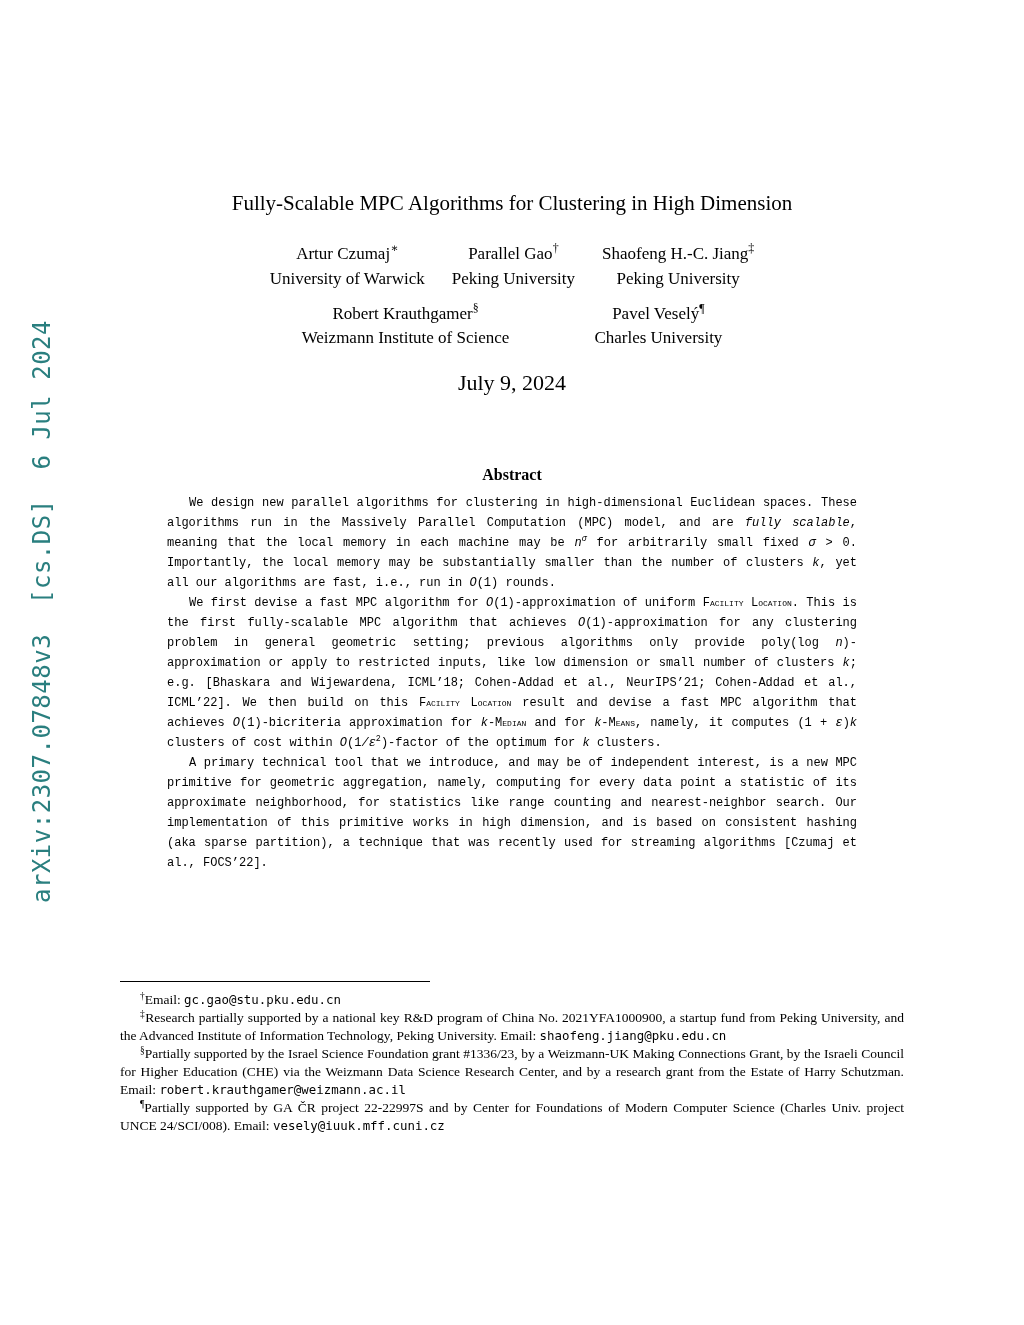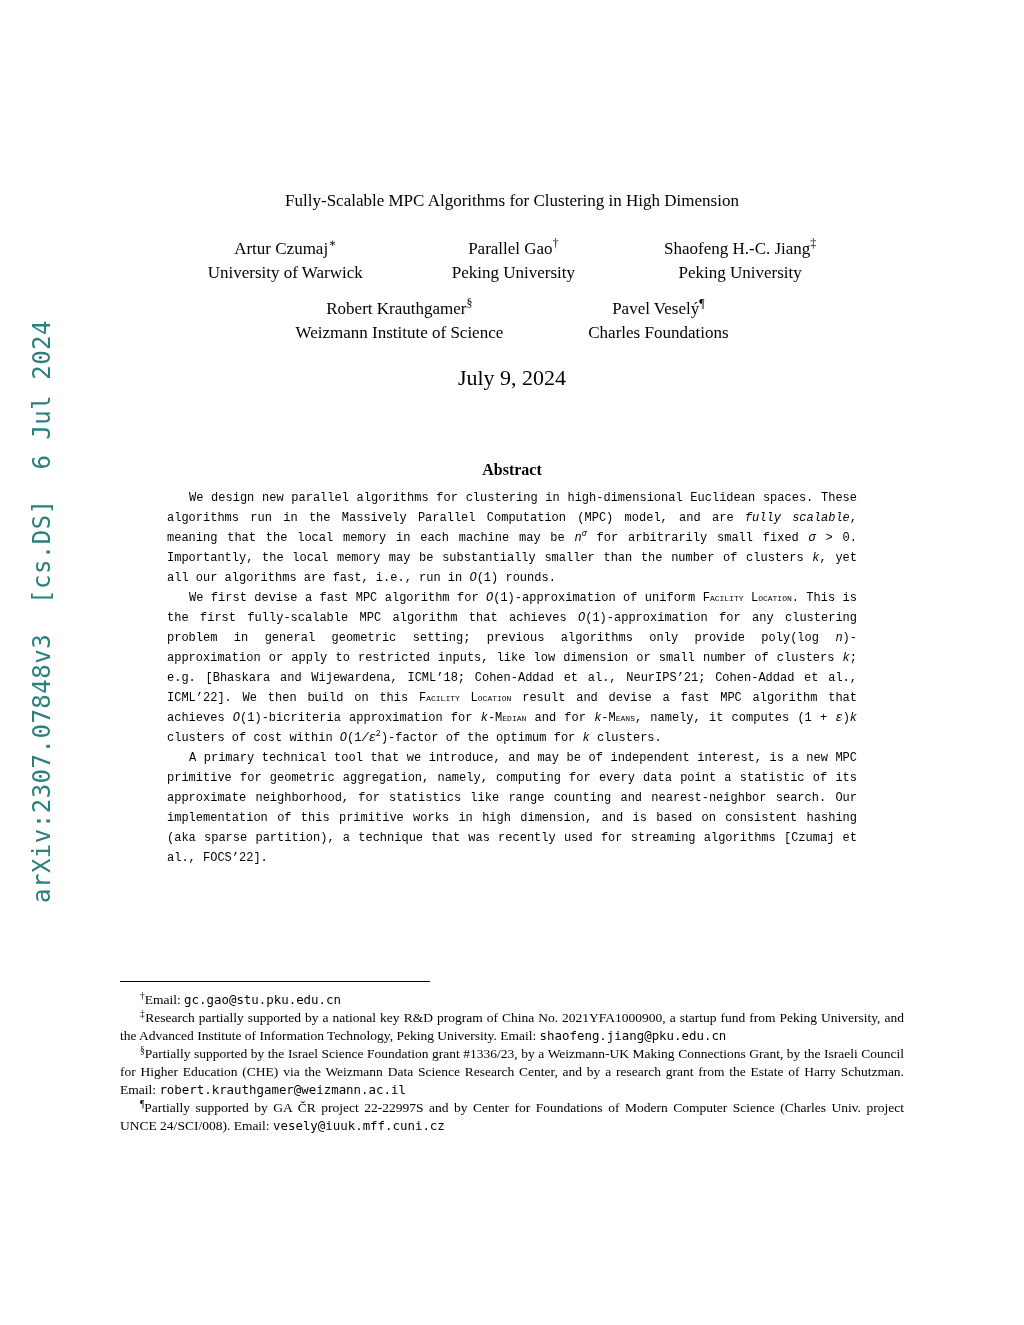--- a/index.html
+++ b/index.html
@@ -24,32 +24,32 @@
     font-family: "DejaVu Sans Mono", "Liberation Mono", monospace;
     font-size: 24px;
     letter-spacing: 0.5px;
   }
 
   .content { position: absolute; left: 120px; top: 0; width: 784px; }
 
   .title {
     margin: 190px 0 0 0;
     text-align: center;
-    font-size: 17px;
+    font-size: 21px;
     font-weight: 400;
     line-height: 1.3;
   }
 
   .authors-row {
     display: flex;
     justify-content: center;
     align-items: flex-start;
     text-align: center;
   }
-  .authors-row.row1 { margin-top: 26px; gap: 89px; }
+  .authors-row.row1 { margin-top: 26px; gap: 27px; }
   .authors-row.row2 { margin-top: 14px; gap: 85px; }
   .author-name { font-size: 17px; line-height: 1.25; }
   .author-name sup.mark { font-size: 70%; line-height: 0; }
   .author-affil { font-size: 17px; line-height: 1.25; margin-top: 3px; }
 
   .date { margin-top: 22px; text-align: center; font-size: 22px; }
 
   .abstract { margin: 70px 47px 0 47px; }
   .abstract-heading {
     text-align: center;
@@ -128,21 +128,21 @@
       <div class="author">
         <div class="author-name">
           <span>Robert Krauthgamer</span><sup class="mark">§</sup>
         </div>
         <div class="author-affil">Weizmann Institute of Science</div>
       </div>
       <div class="author">
         <div class="author-name">
           <span>Pavel Veselý</span><sup class="mark">¶</sup>
         </div>
-        <div class="author-affil">Charles Foundations</div>
+        <div class="author-affil">Charles University</div>
       </div>
     </div>
 
     <div class="date">July 9, 2024</div>
 
     <div class="abstract">
       <div class="abstract-heading">Abstract</div>
       <p class="abs-para"><span>We design new parallel algorithms for clustering in high-dimensional Euclidean spaces. These algorithms run in the Massively Parallel Computation (MPC) model, and are </span><span class="seg-i">fully scalable</span><span>, meaning that the local memory in each machine may be </span><span class="seg-m">n</span><span class="seg-m seg-sup">σ</span><span> for arbitrarily small fixed </span><span class="seg-m">σ </span><span>&gt; 0. Importantly, the local memory may be substantially smaller than the number of clusters </span><span class="seg-m">k</span><span>, yet all our algorithms are fast, i.e., run in </span><span class="seg-m">O</span><span>(1) rounds.</span></p>
       <p class="abs-para"><span>We first devise a fast MPC algorithm for </span><span class="seg-m">O</span><span>(1)-approximation of uniform </span><span class="seg-sc">Facility Location</span><span>. This is the first fully-scalable MPC algorithm that achieves </span><span class="seg-m">O</span><span>(1)-approximation for any clustering problem in general geometric setting; previous algorithms only provide poly(log </span><span class="seg-m">n</span><span>)-approximation or apply to restricted inputs, like low dimension or small number of clusters </span><span class="seg-m">k</span><span>; e.g. [Bhaskara and Wijewardena, ICML’18; Cohen-Addad et al., NeurIPS’21; Cohen-Addad et al., ICML’22]. We then build on this </span><span class="seg-sc">Facility Location</span><span> result and devise a fast MPC algorithm that achieves </span><span class="seg-m">O</span><span>(1)-bicriteria approximation for </span><span class="seg-m">k</span><span>-</span><span class="seg-sc">Median</span><span> and for </span><span class="seg-m">k</span><span>-</span><span class="seg-sc">Means</span><span>, namely, it computes (1 + </span><span class="seg-m">ε</span><span>)</span><span class="seg-m">k</span><span> clusters of cost within </span><span class="seg-m">O</span><span>(1</span><span class="seg-m">/ε</span><span class="seg-sup">2</span><span>)-factor of the optimum for </span><span class="seg-m">k</span><span> clusters.</span></p>
       <p class="abs-para"><span>A primary technical tool that we introduce, and may be of independent interest, is a new MPC primitive for geometric aggregation, namely, computing for every data point a statistic of its approximate neighborhood, for statistics like range counting and nearest-neighbor search. Our implementation of this primitive works in high dimension, and is based on consistent hashing (aka sparse partition), a technique that was recently used for streaming algorithms [Czumaj et al., FOCS’22].</span></p>

